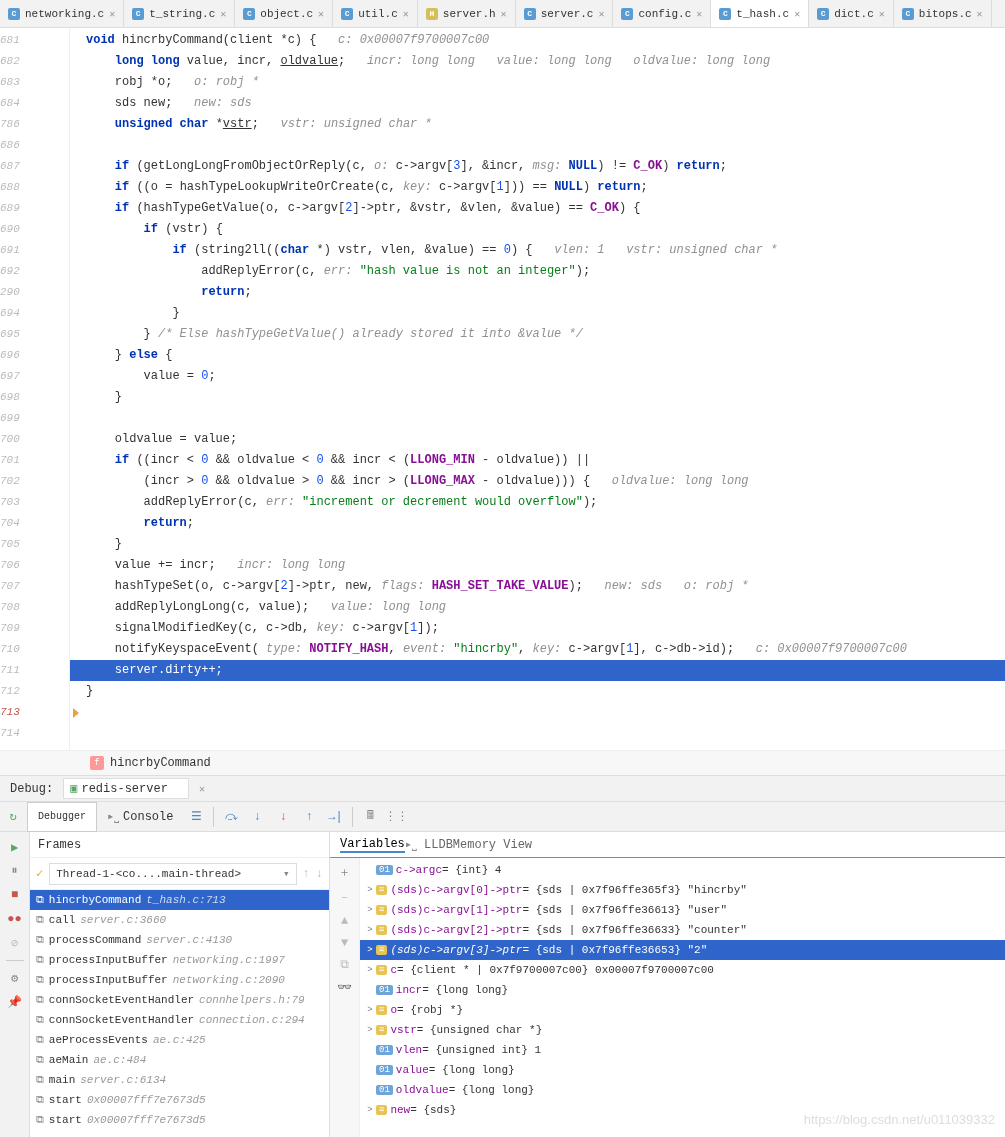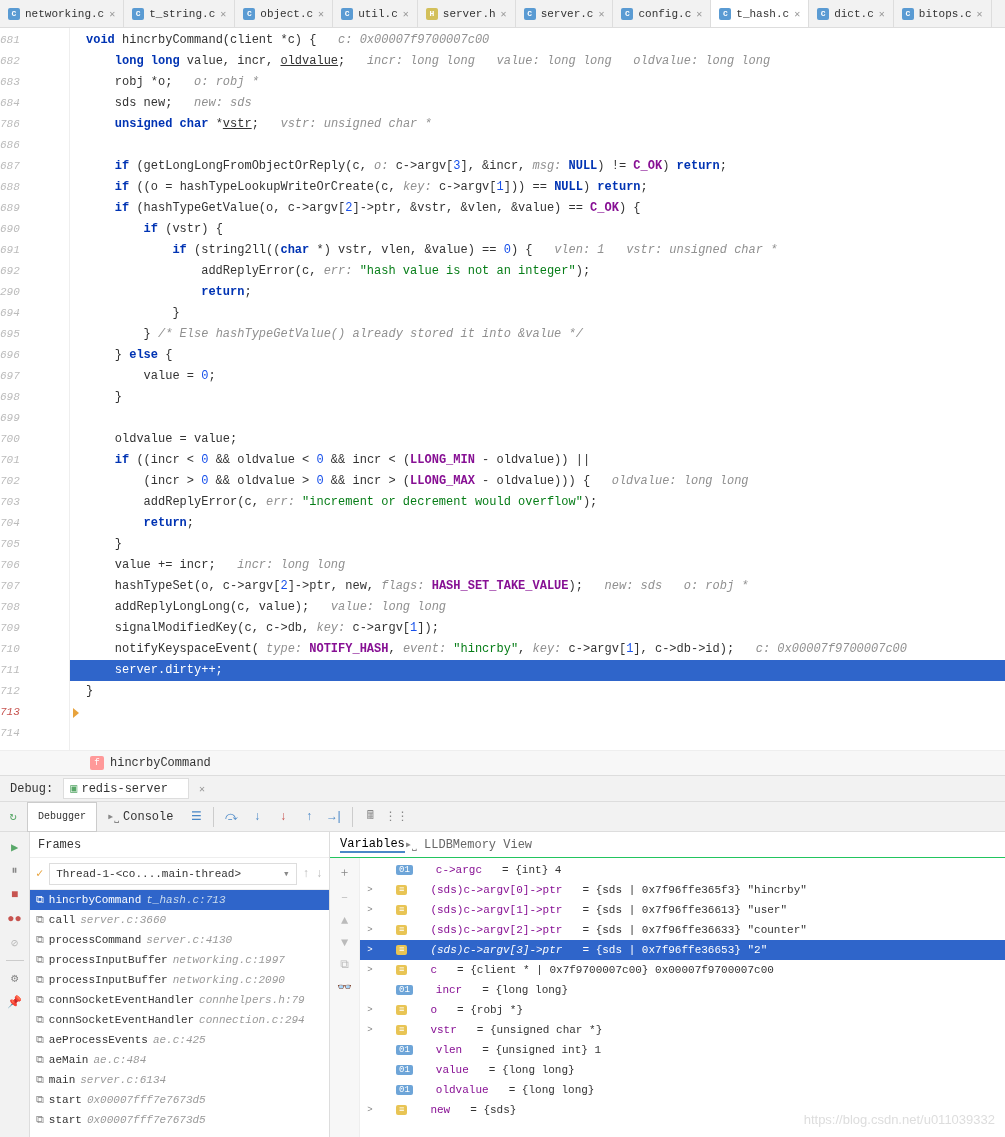--- a/index.html
+++ b/index.html
@@ -54,21 +54,21 @@
 .frame.sel { background: #2f65ca; color: #fff; }
 .frame .loc { color: #999; font-style: italic; }
 .frame.sel .loc { color: #cde; }
 .vars-panel { flex: 1; display: flex; flex-direction: column; }
 .vars-head { height: 26px; border-bottom: 1px solid #22c55e; display: flex; align-items: center; gap: 0; padding: 0 10px; font-family: -apple-system, sans-serif; font-size: 12px; }
 .vars-head .t { color: #666; }
 .vars-head .t.on { color: #000; border-bottom: 2px solid #4a88c7; }
 .var-tools { width: 30px; background: #f7f7f7; border-right: 1px solid #eee; display: flex; flex-direction: column; align-items: center; padding-top: 6px; gap: 8px; }
 .vars-body { display: flex; flex: 1; }
 .vars { flex: 1; padding-top: 2px; }
-.var { height: 20px; display: flex; align-items: center; padding-left: 4px; font-size: 11px; gap: 20px; font-family: -apple-system, sans-serif; }
+.var { height: 20px; display: flex; align-items: center; padding-left: 4px; font-size: 11px; gap: 0; font-family: -apple-system, sans-serif; }
 .var.sel { background: #2f65ca; color: #fff; }
 .var .chev { width: 12px; color: #888; font-size: 9px; text-align: center; }
 .var.sel .chev { color: #fff; }
 .badge { background: #6ea5d8; color: #fff; font-size: 9px; padding: 0 3px; border-radius: 2px; margin-right: 3px; }
 .badge.y { background: #e8c454; }
 .var .name { color: #871094; }
 .var.sel .name { color: #fff; font-style: italic; }
 .var .val { color: #333; }
 .var.sel .eq, .var.sel .val { color: #fff; }
 .watermark { position: absolute; bottom: 10px; right: 10px; color: #ddd; font-size: 13px; font-family: sans-serif; }

